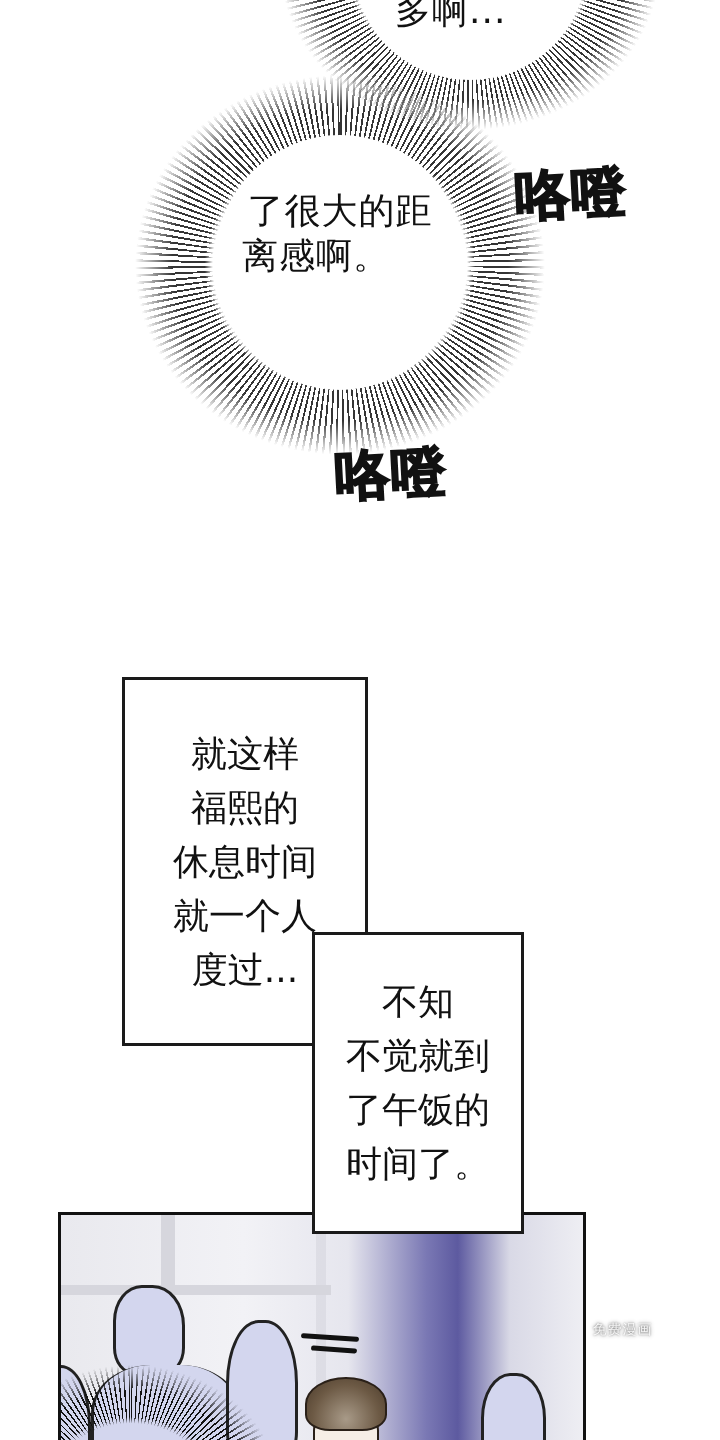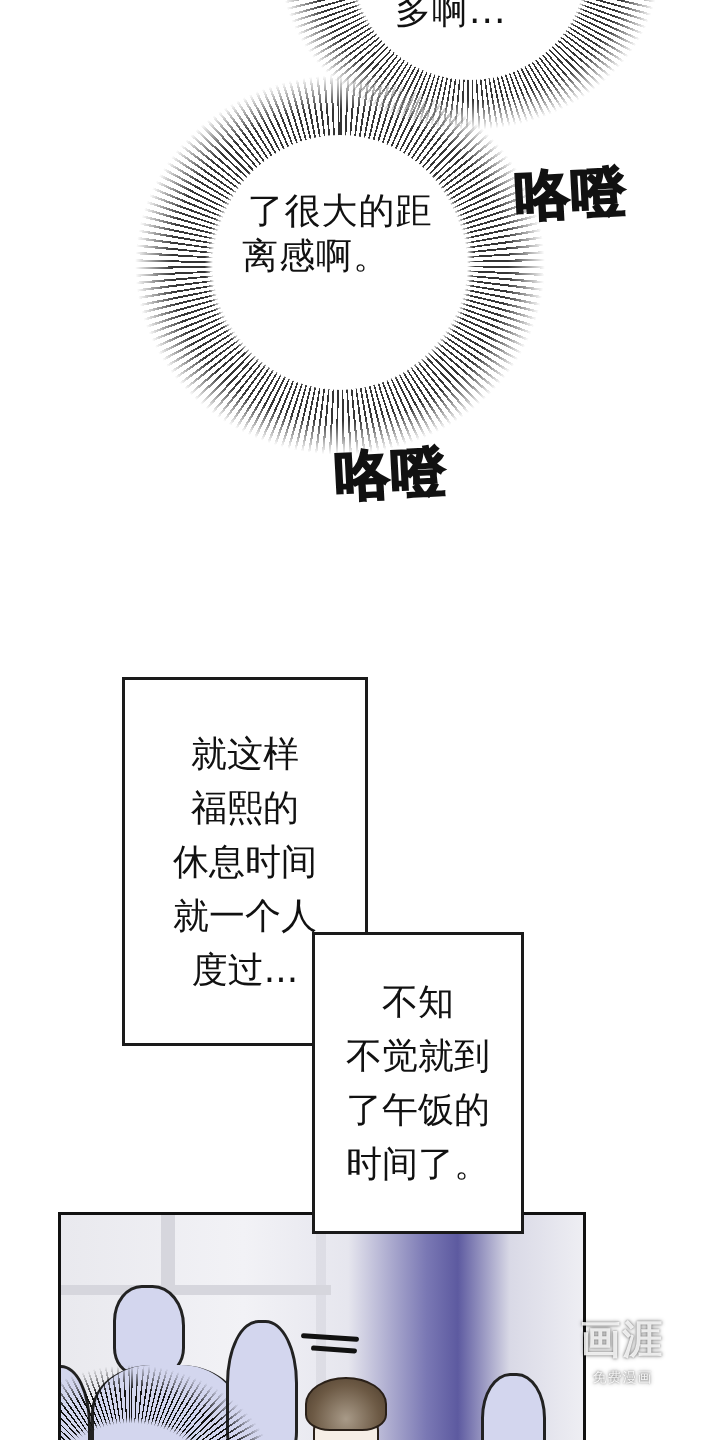--- a/index.html
+++ b/index.html
@@ -135,15 +135,14 @@
 </div>
 
 <div class="box" style="left:312px; top:932px; width:212px; height:302px;">
   <div class="box-text" style="text-align:center;">不知
 不觉就到
 了午饭的
 时间了。</div>
 </div>
 
 <div class="watermark">
-  <div class="wm-logo">画涯</div>
   <div class="wm-sub">免费漫画</div>
 </div>
 
 </body></html>

